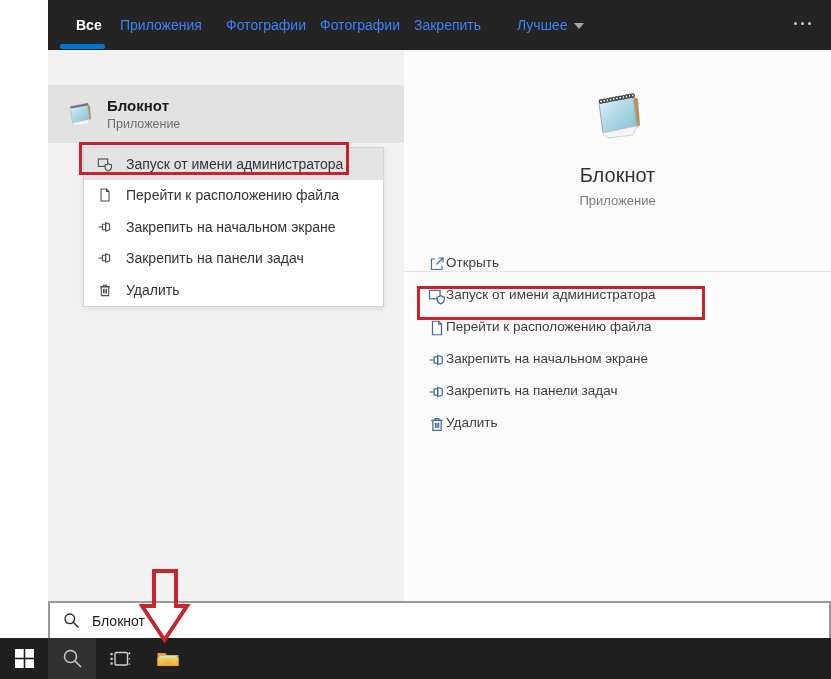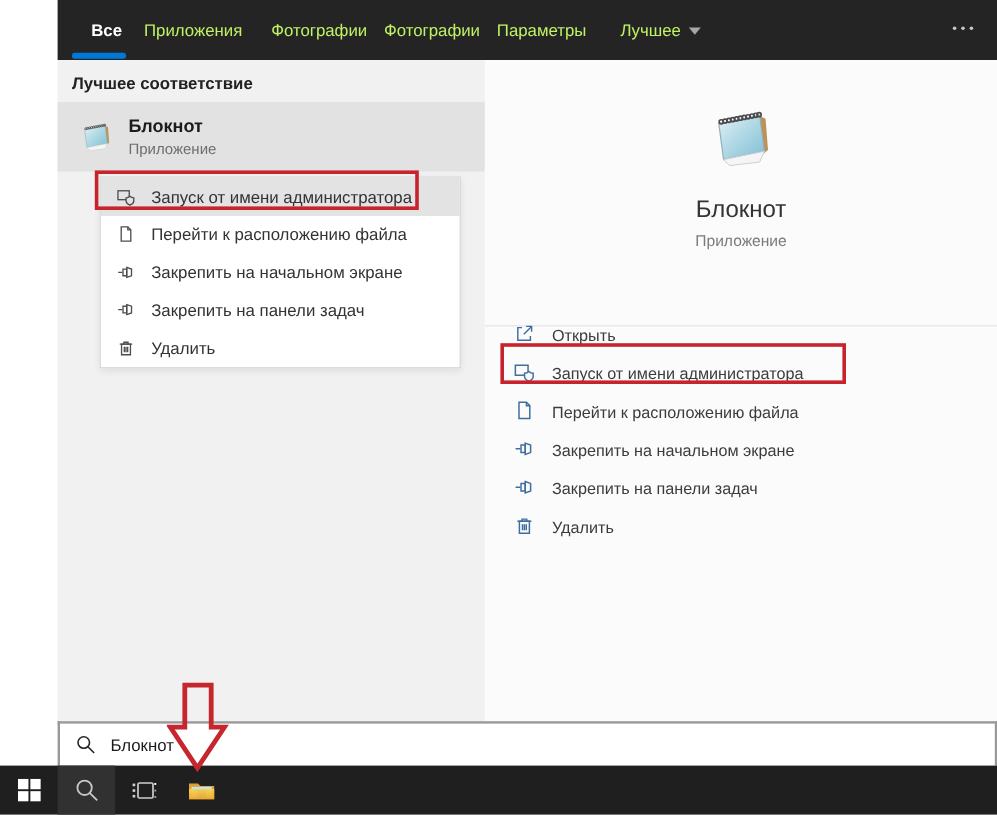--- a/index.html
+++ b/index.html
@@ -8,21 +8,21 @@
     position:relative; background:#ffffff; overflow:hidden;
     font-family:"Liberation Sans","DejaVu Sans",sans-serif;
     -webkit-font-smoothing:antialiased;
   }
   svg { display:block; }
 
   
   .search-window { position:absolute; left:48px; top:0; width:783px; height:601px; }
 
   .topbar { position:relative; height:50px; background:#242424; }
-  .tab { position:absolute; top:17px; font-size:14px; color:#bef264; cursor:default; white-space:nowrap; }
+  .tab { position:absolute; top:17px; font-size:14px; color:#3b82f6; cursor:default; white-space:nowrap; }
   .tab.active { color:#ffffff; font-weight:700; }
   .tab-underline { position:absolute; left:12px; top:44px; width:45px; height:5px; background:#0078d7; border-radius:2px; }
   .tab-caret { display:inline-block; width:0; height:0; margin-left:7px; margin-bottom:1px;
     border-left:5px solid transparent; border-right:5px solid transparent; border-top:6px solid #a6a6a6; }
   .more-dots { position:absolute; right:20px; top:22px; display:flex; gap:4px; }
   .more-dots i { width:3px; height:3px; background:#c9c9c9; border-radius:50%; }
 
   .content { position:relative; display:flex; height:551px; }
   .left-panel  { position:relative; width:356px; height:551px; background:#f1f1f1; }
   .right-panel { position:relative; width:427px; height:551px; background:#fbfbfb; }
@@ -42,21 +42,21 @@
   .menu-row.hl { background:#e3e3e3; }
   .gicon { width:16px; height:16px; color:#4d4d4d; flex:none; }
 
   
   .app-header { height:189px; border-bottom:1px solid #e4e4e4; text-align:center; }
   .app-header .app-icon { margin:33px auto 0; }
   .app-title { margin-top:17px; font-size:20px; color:#333333; }
   .app-type { margin-top:6px; font-size:13px; color:#7a7a7a; }
 
   .actions { position:absolute; left:0; right:0; top:205px; }
-  .action-row { height:32px; display:flex; align-items:flex-end; padding-left:24px; gap:14px;
+  .action-row { height:32px; display:flex; align-items:flex-start; padding-left:24px; 
     font-size:13.5px; color:#3c3c3c; cursor:default; }
   .bicon { width:18px; height:18px; color:#3e6e9e; flex:none; }
 
   
   .redbox { position:absolute; border:3px solid #c7232c; background:transparent; z-index:6; pointer-events:none; }
   .redbox-left  { left:31px; top:92px;  width:270px; height:33px; }
   .redbox-right { left:13px; top:236px; width:288px; height:34px; }
   .red-arrow { position:absolute; left:91px; top:518px; z-index:6; }
 
   
@@ -74,34 +74,33 @@
 </head>
 <body>
 
 <div class="search-window">
 
   <div class="topbar">
     <span class="tab active" style="left:28px">Все</span>
     <span class="tab" style="left:72px">Приложения</span>
     <span class="tab" style="left:178px">Фотографии</span>
     <span class="tab" style="left:272px">Фотографии</span>
-    <span class="tab" style="left:366px">Параметры</span>
+    <span class="tab" style="left:366px">Закрепить</span>
     <span class="tab" style="left:469px"><span>Лучшее</span><span class="tab-caret"></span></span>
     <span class="tab-underline"></span>
     <span class="more-dots">
         <i></i>
         <i></i>
         <i></i>
       </span>
   </div>
 
   <div class="content">
 
     <div class="left-panel">
-      <div class="section-header">Лучшее соответствие</div>
 
       <div class="best-match">
         <span>
 
           <svg width="32" height="32" viewBox="0 0 64 64">
             <polygon points="46,13 52,16 54,42 44,50" fill="#bd9257"></polygon>
             <defs>
                 <linearGradient id="pg1" x1="0" y1="0" x2="1" y2="1">
               <stop offset="0" stop-color="#e3f1f7"></stop>
                   <stop offset="0.5" stop-color="#aed7e4"></stop>

